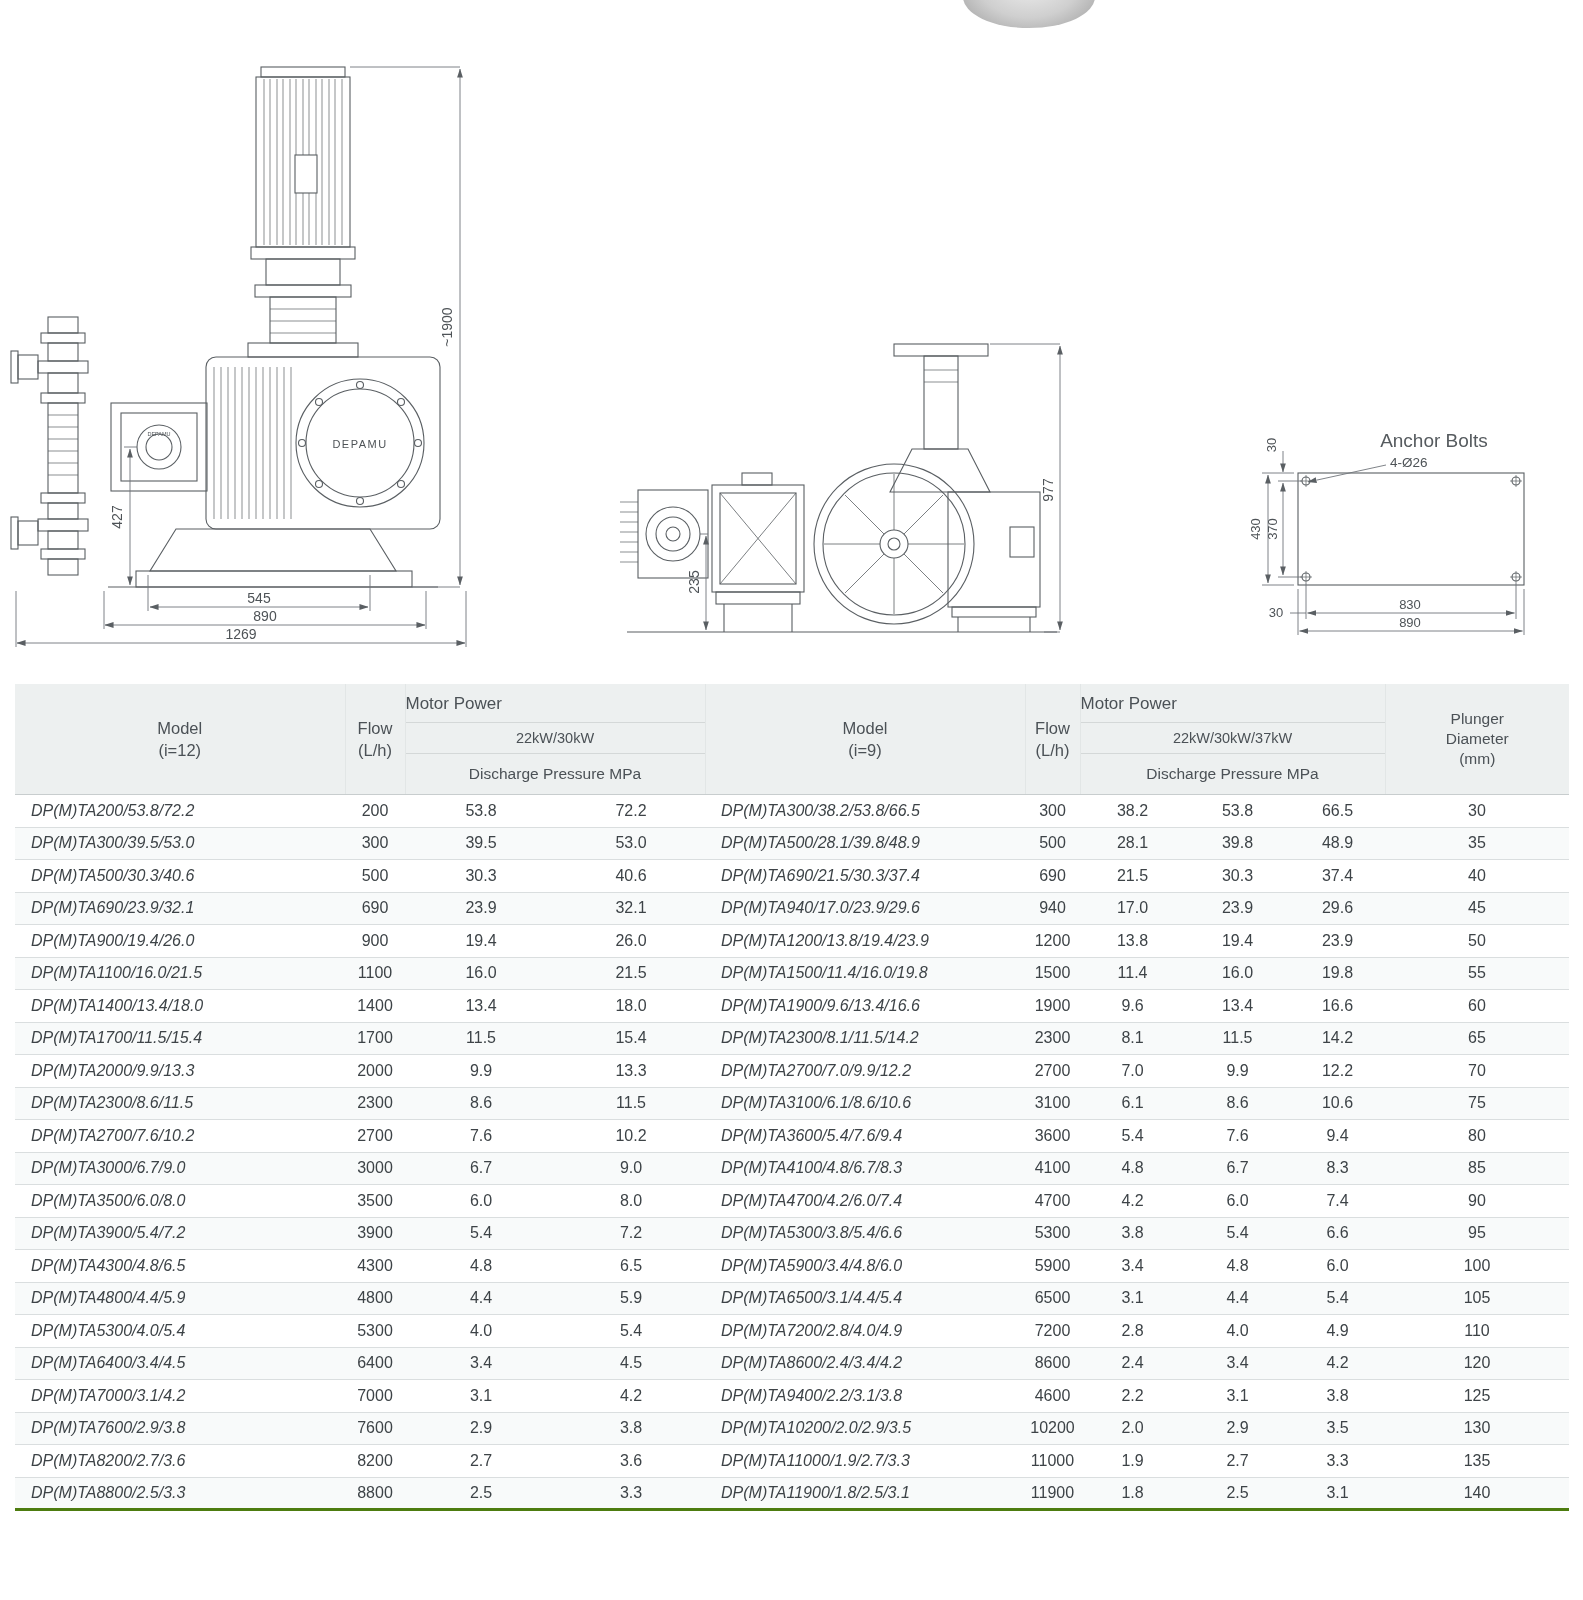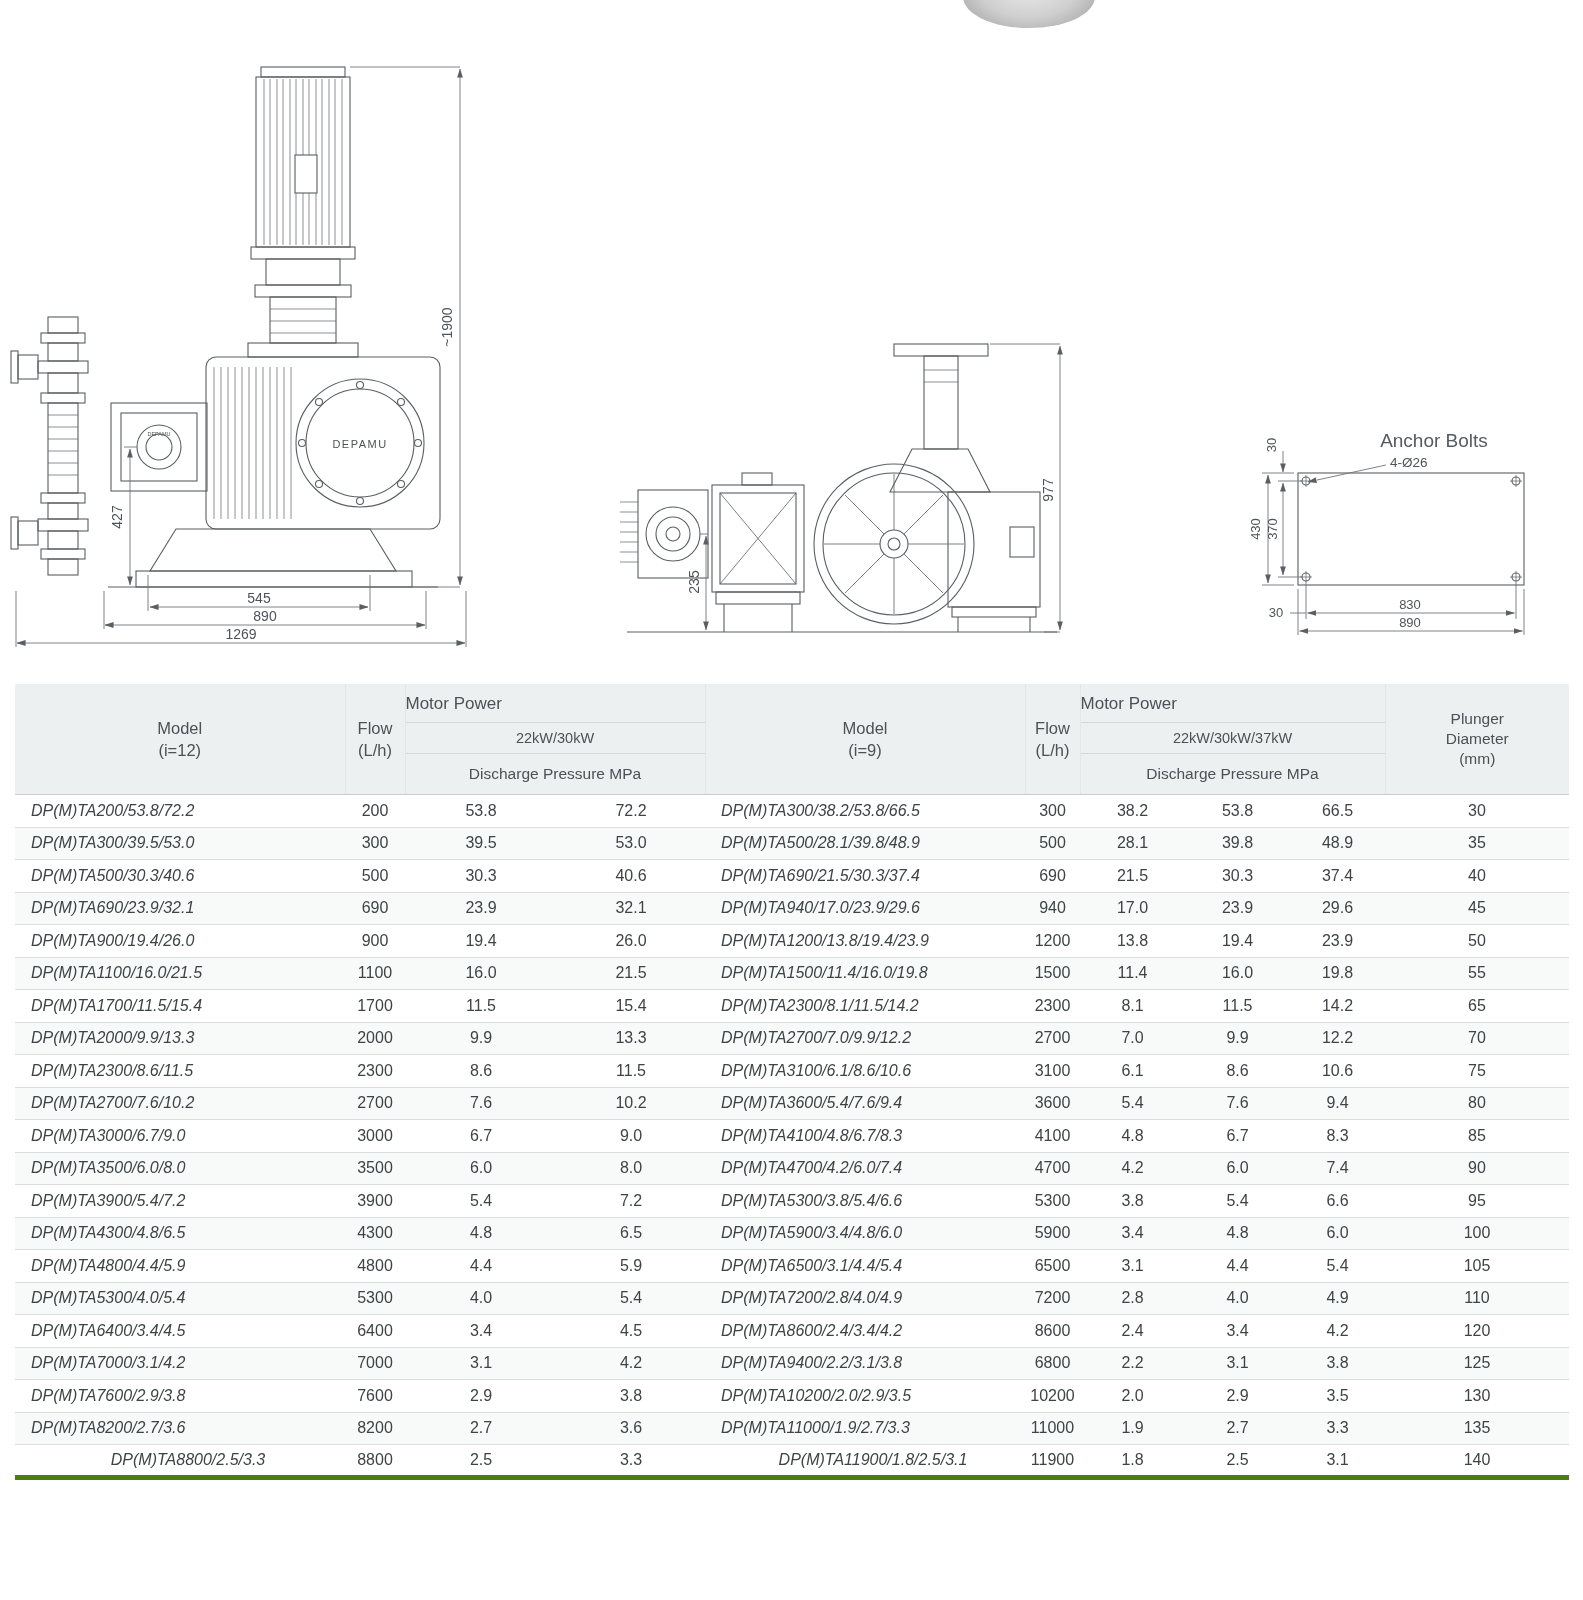--- a/index.html
+++ b/index.html
@@ -39,21 +39,21 @@
   .power-stack { display:flex; flex-direction:column; height:110px; }
   .power-stack .mp { height:38px; line-height:40px; font-size:17px; text-align:left; }
   .power-stack .pr { height:46px; line-height:30px; font-size:14.5px; text-align:center;
                      border-top:1px solid #d4d8d8; border-bottom:1px solid #d4d8d8; }
   .power-stack .dp { flex:1; line-height:40px; font-size:15.5px; text-align:center; }
 
   .pump-table td {
     height:32.5px; font-size:16px; color:#3d4347;
     border-top:1px solid #dadedf; white-space:nowrap; overflow:hidden;
   }
-  .pump-table tbody tr:last-child td { border-bottom:5px solid #4d7c0f;text-align:center; }
+  .pump-table tbody tr:last-child td { border-bottom:3px solid #4d7c0f; }
   .pump-table tbody tr:nth-child(even) td { background:#f8fafa; }
   .cell-model { text-align:left; padding-left:16px; font-size:16.5px;font-style:italic; }
   .cell-num { text-align:center; }
 </style>
 </head>
 <body>
 
 <div class="logo-blob"></div>
 
 <svg class="abs" style="left:8px;top:55px" width="470" height="595" viewBox="0 0 470 595">
@@ -330,20 +330,32 @@
         <td class="cell-num">16.0</td>
         <td class="cell-num">21.5</td>
         <td class="cell-model">DP(M)TA1500/11.4/16.0/19.8</td>
         <td class="cell-num">1500</td>
         <td class="cell-num">11.4</td>
         <td class="cell-num">16.0</td>
         <td class="cell-num">19.8</td>
         <td class="cell-num">55</td>
       </tr>
       <tr>
+        <td class="cell-model">DP(M)TA1400/13.4/18.0</td>
+        <td class="cell-num">1400</td>
+        <td class="cell-num">13.4</td>
+        <td class="cell-num">18.0</td>
+        <td class="cell-model">DP(M)TA1900/9.6/13.4/16.6</td>
+        <td class="cell-num">1900</td>
+        <td class="cell-num">9.6</td>
+        <td class="cell-num">13.4</td>
+        <td class="cell-num">16.6</td>
+        <td class="cell-num">60</td>
+      </tr>
+      <tr>
         <td class="cell-model">DP(M)TA1700/11.5/15.4</td>
         <td class="cell-num">1700</td>
         <td class="cell-num">11.5</td>
         <td class="cell-num">15.4</td>
         <td class="cell-model">DP(M)TA2300/8.1/11.5/14.2</td>
         <td class="cell-num">2300</td>
         <td class="cell-num">8.1</td>
         <td class="cell-num">11.5</td>
         <td class="cell-num">14.2</td>
         <td class="cell-num">65</td>
@@ -467,21 +479,21 @@
         <td class="cell-num">3.4</td>
         <td class="cell-num">4.2</td>
         <td class="cell-num">120</td>
       </tr>
       <tr>
         <td class="cell-model">DP(M)TA7000/3.1/4.2</td>
         <td class="cell-num">7000</td>
         <td class="cell-num">3.1</td>
         <td class="cell-num">4.2</td>
         <td class="cell-model">DP(M)TA9400/2.2/3.1/3.8</td>
-        <td class="cell-num">6800</td>
+        <td class="cell-num">4600</td>
         <td class="cell-num">2.2</td>
         <td class="cell-num">3.1</td>
         <td class="cell-num">3.8</td>
         <td class="cell-num">125</td>
       </tr>
       <tr>
         <td class="cell-model">DP(M)TA7600/2.9/3.8</td>
         <td class="cell-num">7600</td>
         <td class="cell-num">2.9</td>
         <td class="cell-num">3.8</td>

